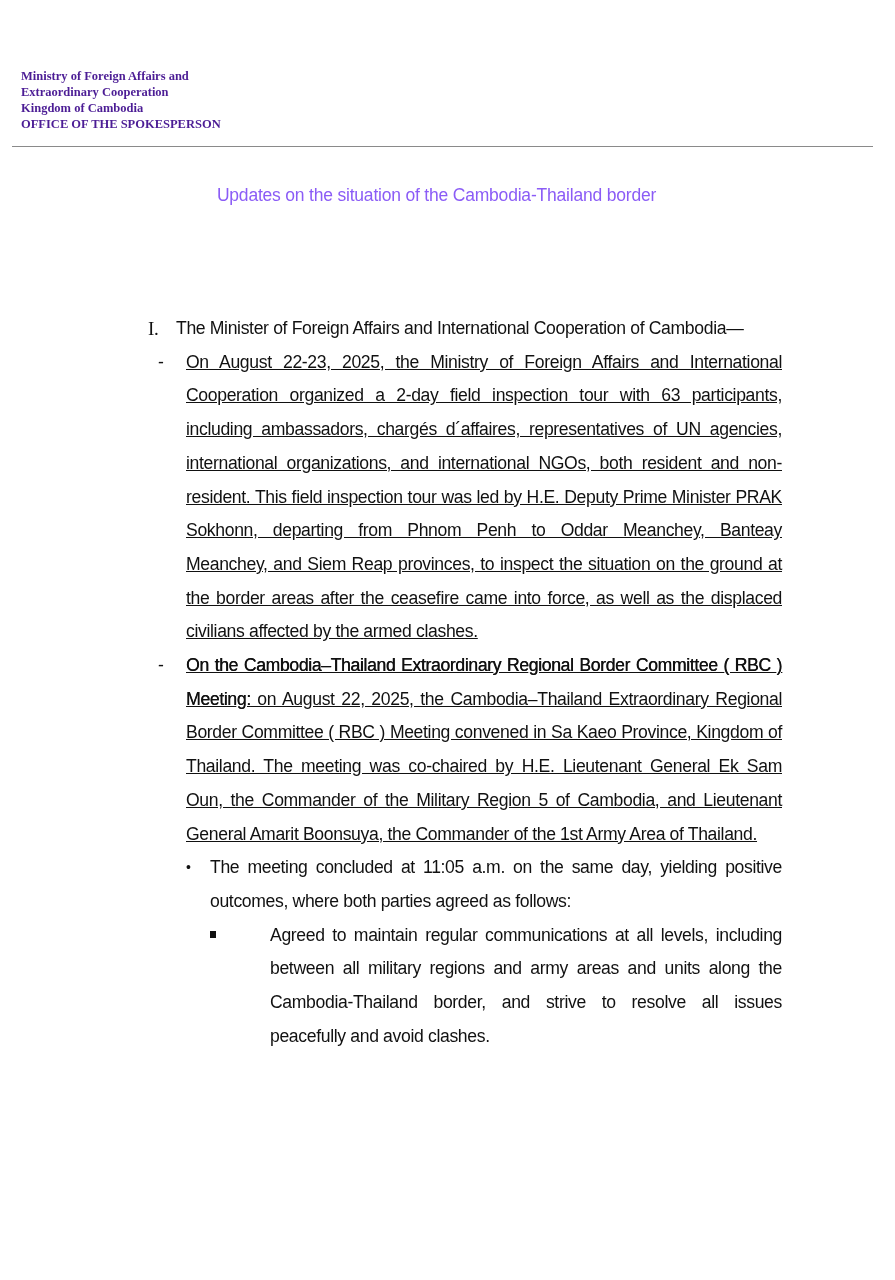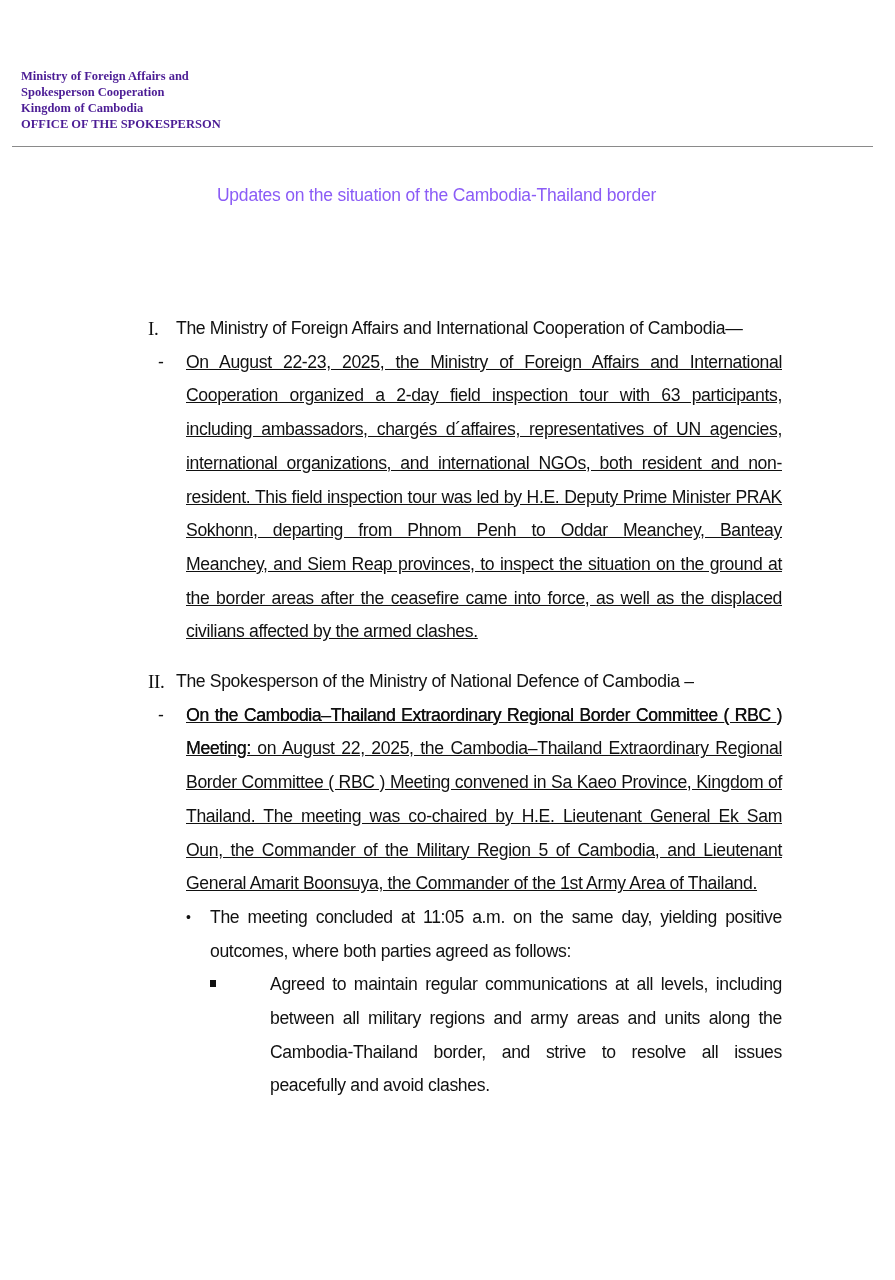--- a/index.html
+++ b/index.html
@@ -115,46 +115,42 @@
       height: 7px;
       background: #111;
     }
     .subsub .body { flex: 1; text-align: justify; }
   </style>
 </head>
 <body>
 
 <div class="letterhead">
   <div>Ministry of Foreign Affairs and</div>
-  <div>Spokesperson Cooperation</div>
+  <div>Extraordinary Cooperation</div>
   <div>Kingdom of Cambodia</div>
   <div>OFFICE OF THE SPOKESPERSON</div>
 </div>
 
 <div class="rule"></div>
 
 <div class="title-block" style="color: #8b5cf6;">
   <div>Updates on the situation of the Cambodia-Thailand border</div>
 </div>
 
 <div class="content">
 
   <div class="section-head">
     <span class="section-num">I.</span>
-    <span class="section-title">The Ministry of Foreign Affairs and International Cooperation of Cambodia—</span>
+    <span class="section-title">The Minister of Foreign Affairs and International Cooperation of Cambodia—</span>
   </div>
   <div class="item">
     <span class="marker">-</span>
     <span class="body">On August 22-23, 2025, the Ministry of Foreign Affairs and International Cooperation organized a 2-day field inspection tour with 63 participants, including ambassadors, chargés d´affaires, representatives of UN agencies, international organizations, and international NGOs, both resident and non-resident. This field inspection tour was led by H.E. Deputy Prime Minister PRAK Sokhonn, departing from Phnom Penh to Oddar Meanchey, Banteay Meanchey, and Siem Reap provinces, to inspect the situation on the ground at the border areas after the ceasefire came into force, as well as the displaced civilians affected by the armed clashes.</span>
   </div>
 
-  <div class="section-head sec2">
-    <span class="section-num">II.</span>
-    <span class="section-title">The Spokesperson of the Ministry of National Defence of Cambodia –</span>
-  </div>
   <div class="item">
     <span class="marker">-</span>
     <span class="body"><span class="bold">On the Cambodia–Thailand Extraordinary Regional Border Committee ( RBC ) Meeting:</span><span> on August 22, 2025, the Cambodia–Thailand Extraordinary Regional Border Committee ( RBC ) Meeting convened in Sa Kaeo Province, Kingdom of Thailand. The meeting was co-chaired by H.E. Lieutenant General Ek Sam Oun, the Commander of the Military Region 5 of Cambodia, and Lieutenant General Amarit Boonsuya, the Commander of the 1st Army Area of Thailand.</span></span>
   </div>
   <div class="sub">
     <span class="marker">•</span>
     <span class="body">The meeting concluded at 11:05 a.m. on the same day, yielding positive outcomes, where both parties agreed as follows:</span>
   </div>
   <div class="subsub">
     <span class="marker">

